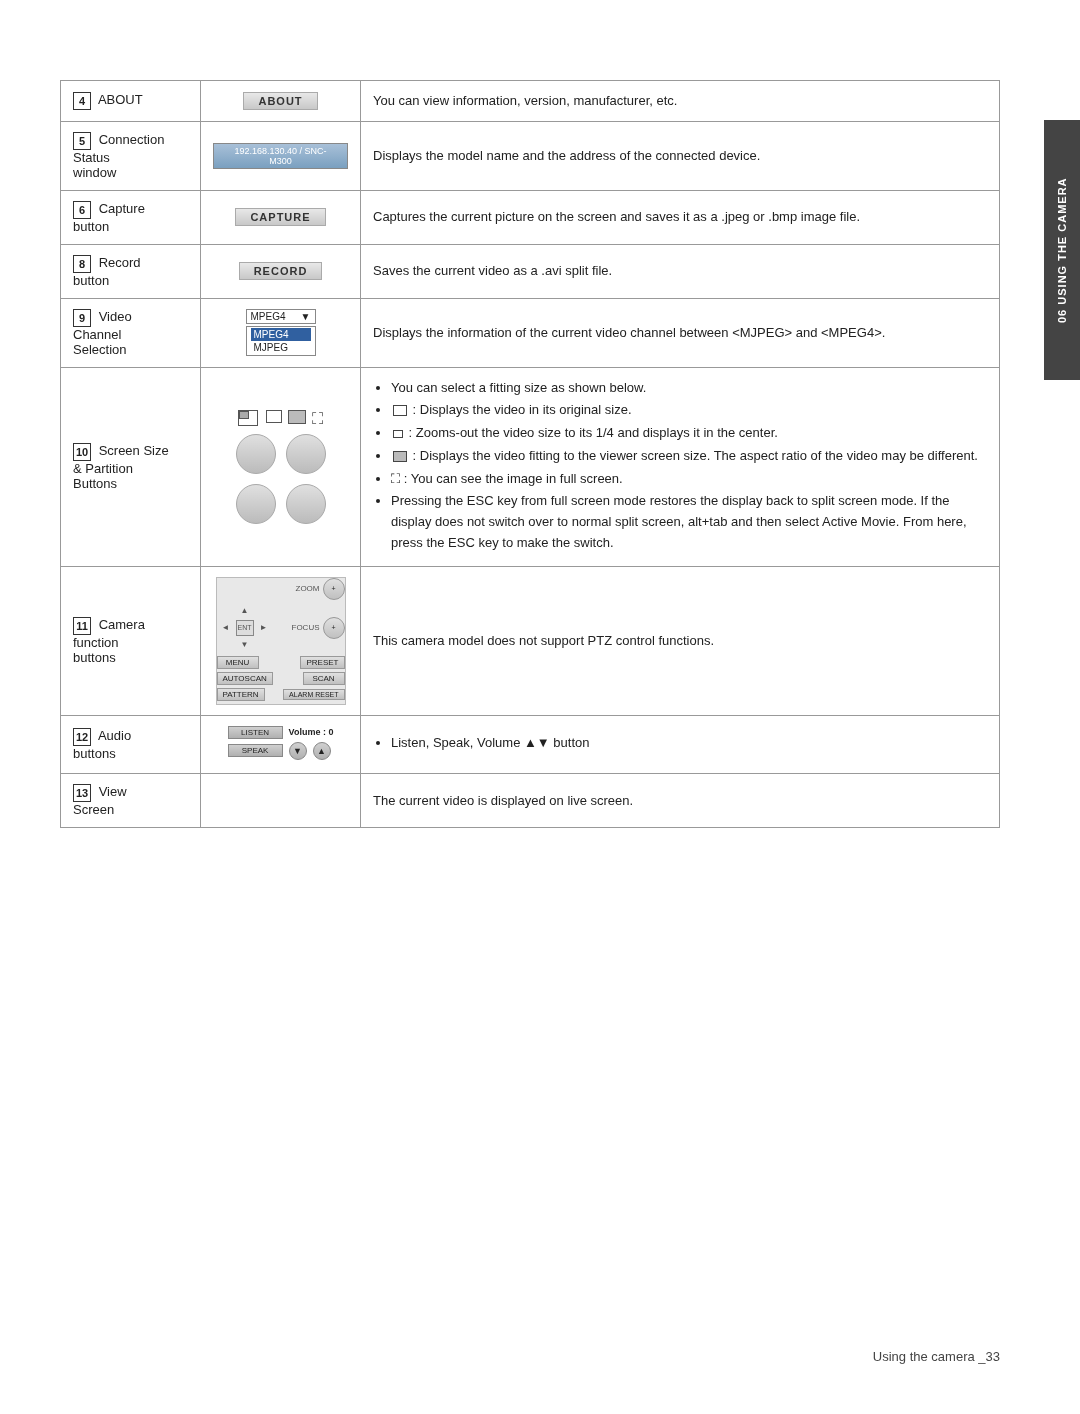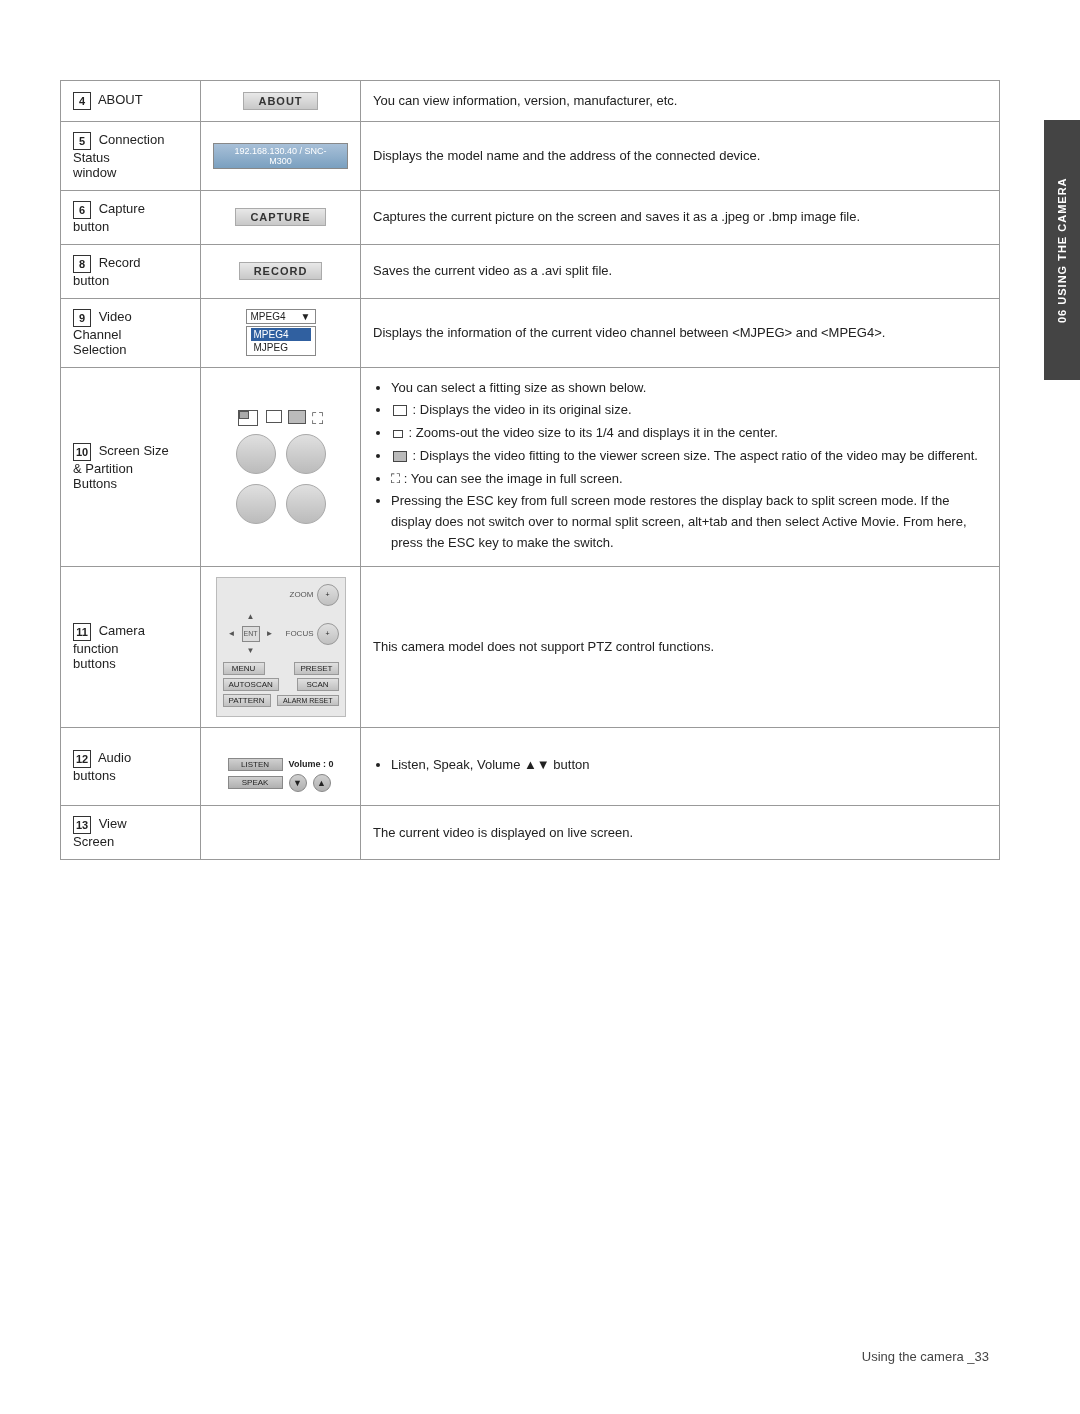--- a/index.html
+++ b/index.html
@@ -196,21 +196,20 @@
       display: flex;
       align-items: center;
       justify-content: center;
       font-size: 8px;
     }
 
     
     .cam-panel {
       border: 1px solid #bbb;
       background: #e8e8e8;
-      padding: 6px;
       font-size: 9px;
       min-width: 130px;
       display: inline-block;
     }
 
     .cam-row {
       display: flex;
       align-items: center;
       justify-content: space-between;
       margin-bottom: 3px;
@@ -237,21 +236,20 @@
       align-items: center;
       justify-content: center;
       font-size: 7px;
       text-align: center;
     }
 
     
     .audio-panel {
       display: inline-block;
       font-size: 9px;
-      margin-top: 20px;
     }
 
     .audio-row {
       display: flex;
       align-items: center;
       gap: 6px;
       margin-bottom: 3px;
     }
 
     .audio-btn {
@@ -286,21 +284,21 @@
     }
 
     .bullet-list li {
       margin-bottom: 2px;
     }
 
     
     .footer {
       position: absolute;
       bottom: 50px;
-      right: 91px;
+      right: 80px;
       font-size: 13px;
       color: #444;
     }
 
     .inline-icon {
       display: inline-block;
       border: 1px solid #444;
       width: 14px;
       height: 11px;
       vertical-align: middle;

